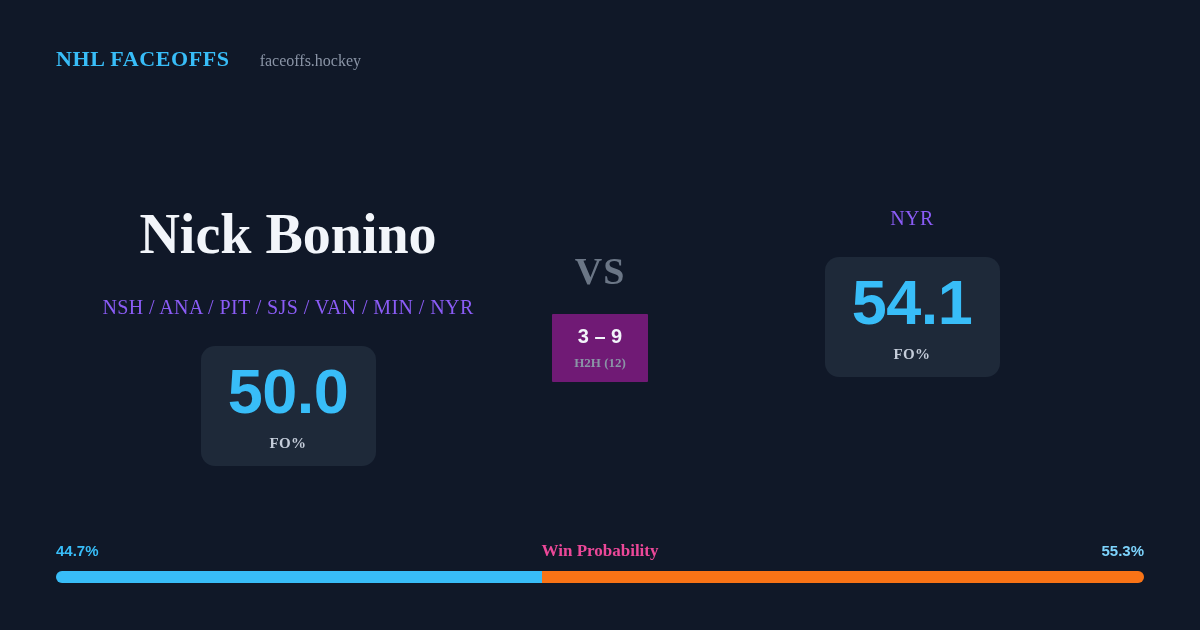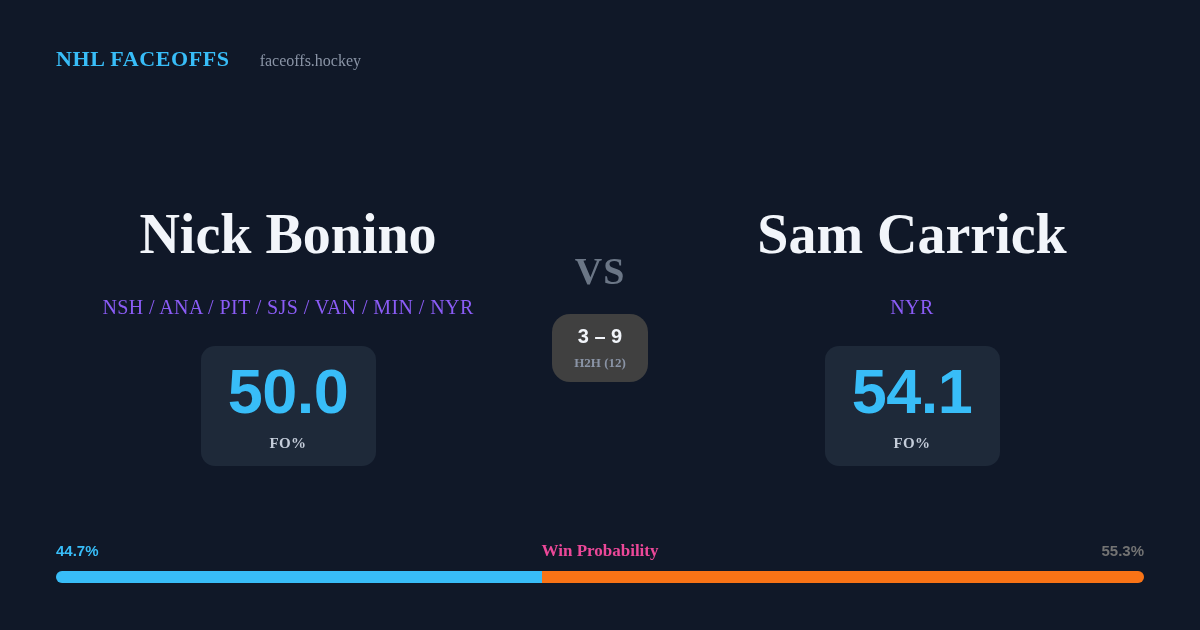--- a/index.html
+++ b/index.html
@@ -124,22 +124,22 @@
     font-weight: bold;
     color: #6b7686;
     letter-spacing: 1px;
     line-height: 1;
     margin-top: 62px;
   }
   .h2h-card {
     margin-top: 24px;
     width: 96px;
     height: 68px;
-    background: #404040;
-    border-radius: 18px;
+    background: #701a75;
+    border-radius: 1px;
     display: flex;
     flex-direction: column;
     align-items: center;
     justify-content: center;
   }
   .h2h-record {
     font-family: "Liberation Sans", sans-serif;
     font-size: 20px;
     font-weight: bold;
     color: #f2f5fa;
@@ -175,21 +175,21 @@
     white-space: nowrap;
   }
   .wp-left {
     left: 0;
     font-family: "Liberation Sans", sans-serif;
     color: #38bdf8;
   }
   .wp-right {
     right: 0;
     font-family: "Liberation Sans", sans-serif;
-    color: #737373;
+    color: #7dd3fc;
   }
   .wp-mid {
     left: 50%;
     transform: translateX(-50%);
     font-family: "Liberation Serif", serif;
     font-size: 17px;
     color: #ec4899;
   }
   .wp-bar {
     margin-top: 9px;
@@ -231,21 +231,20 @@
 
   <div class="center">
     <div class="vs-text">VS</div>
     <div class="h2h-card">
       <div class="h2h-record">3 – 9</div>
       <div class="h2h-label">H2H (12)</div>
     </div>
   </div>
 
   <div class="side side-right">
-    <div class="player-name">Sam Carrick</div>
     <div class="player-teams">NYR</div>
     <div class="stat-card">
       <div class="stat-value">54.1</div>
       <div class="stat-label">FO%</div>
     </div>
   </div>
 </div>
 
 <div class="winprob">
   <div class="winprob-row">

